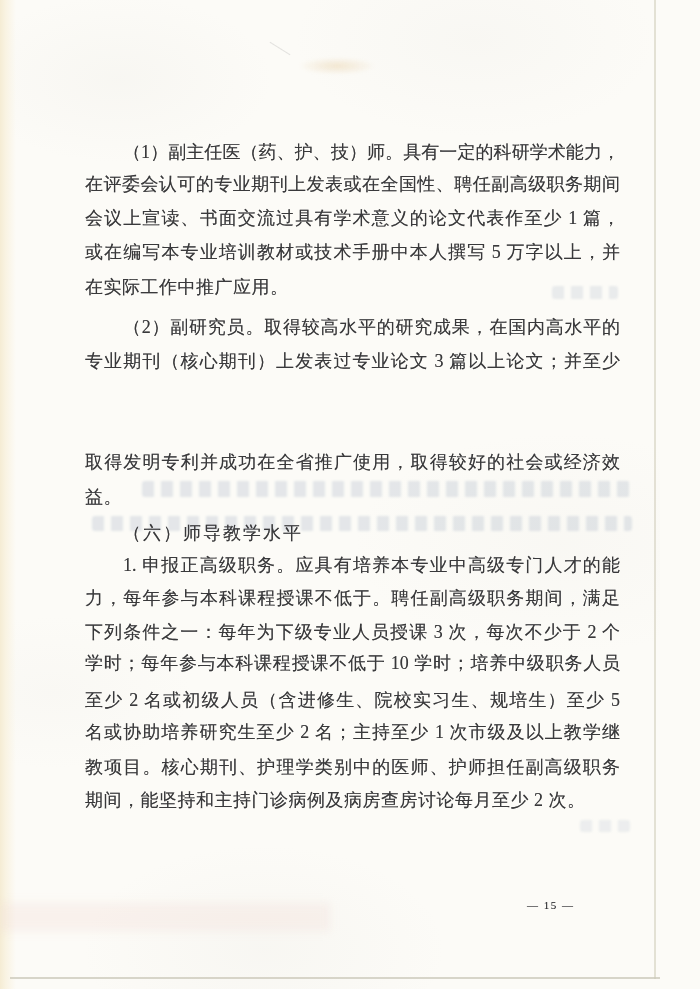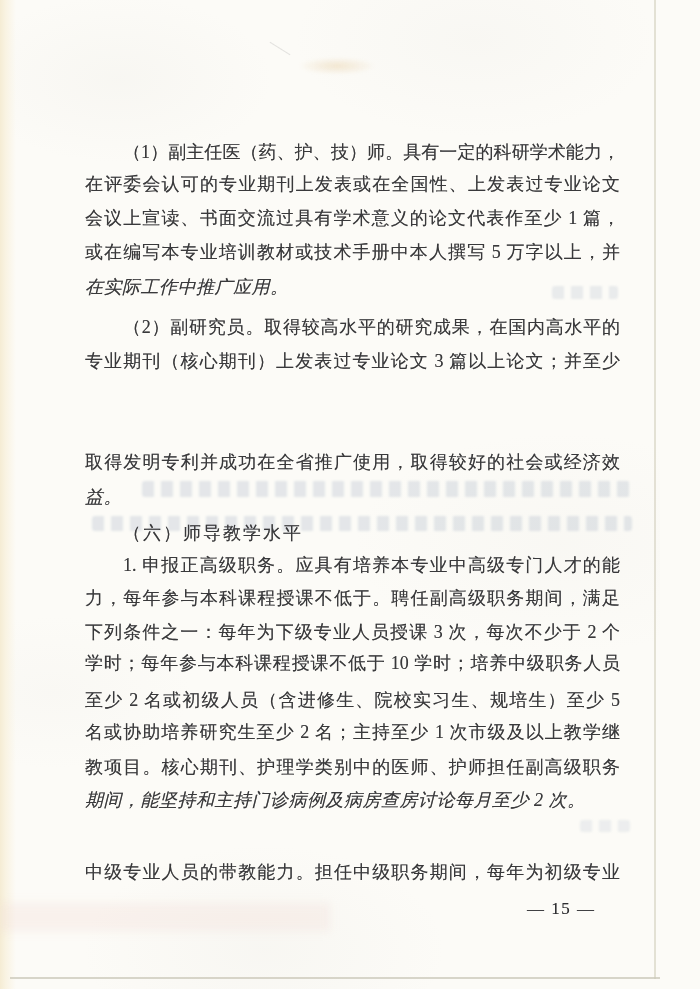--- a/index.html
+++ b/index.html
@@ -64,25 +64,25 @@
   .ghost-d{left:580px;top:820px;width:50px;height:12px;opacity:.6;}
   .textblock{position:absolute;inset:0;}
   .line{
     position:absolute;left:85px;width:535px;height:26px;line-height:26px;
     font-size:18px;color:var(--ink);
     text-align:justify;text-align-last:justify;
     box-sizing:border-box;white-space:normal;
     text-shadow:0 0 .5px rgba(57,57,59,.55);
   }
   .line.indent{padding-left:38px;}
-  .line.last{text-align-last:left;letter-spacing:.5px;font-style:italic;}
+  .line.last{text-align-last:left;letter-spacing:.5px;}
   .line.heading{text-align-last:left;letter-spacing:2px;}
   .page-number{
     position:absolute;left:527px;top:899px;
-    font-size:17px;letter-spacing:1.5px;color:#2e2e31;
+    font-size:11px;letter-spacing:1.5px;color:#2e2e31;
     text-shadow:0 0 .5px rgba(46,46,49,.5);
   }
 </style>
 </head>
 <body>
 
 <div class="page">
 
   <div class="left-strip"></div>
   <div class="right-line"></div>
@@ -91,39 +91,38 @@
   <div class="smudge"></div>
   <div class="scratch"></div>
 
   <div class="ghost ghost-c"></div>
   <div class="ghost ghost-a"></div>
   <div class="ghost ghost-b"></div>
   <div class="ghost ghost-d"></div>
 
   <div class="textblock">
     <div class="line indent" style="top:139px">（1）副主任医（药、护、技）师。具有一定的科研学术能力，</div>
-    <div class="line" style="top:171px">在评委会认可的专业期刊上发表或在全国性、上发表过专业论文</div>
+    <div class="line" style="top:171px">在评委会认可的专业期刊上发表或在全国性、聘任副高级职务期间</div>
     <div class="line" style="top:205px">会议上宣读、书面交流过具有学术意义的论文代表作至少 1 篇，</div>
     <div class="line" style="top:239px">或在编写本专业培训教材或技术手册中本人撰写 5 万字以上，并</div>
     <div class="line last" style="top:274px">在实际工作中推广应用。</div>
 
     <div class="line indent" style="top:314px">（2）副研究员。取得较高水平的研究成果，在国内高水平的</div>
     <div class="line" style="top:348px">专业期刊（核心期刊）上发表过专业论文 3 篇以上论文；并至少</div>
     <div class="line" style="top:449px">取得发明专利并成功在全省推广使用，取得较好的社会或经济效</div>
     <div class="line last" style="top:484px">益。</div>
 
     <div class="line indent heading" style="top:520px">（六）师导教学水平</div>
 
     <div class="line indent" style="top:552px">1. 申报正高级职务。应具有培养本专业中高级专门人才的能</div>
     <div class="line" style="top:585px">力，每年参与本科课程授课不低于。聘任副高级职务期间，满足</div>
     <div class="line" style="top:619px">下列条件之一：每年为下级专业人员授课 3 次，每次不少于 2 个</div>
     <div class="line" style="top:650px">学时；每年参与本科课程授课不低于 10 学时；培养中级职务人员</div>
     <div class="line" style="top:687px">至少 2 名或初级人员（含进修生、院校实习生、规培生）至少 5</div>
     <div class="line" style="top:719px">名或协助培养研究生至少 2 名；主持至少 1 次市级及以上教学继</div>
     <div class="line" style="top:754px">教项目。核心期刊、护理学类别中的医师、护师担任副高级职务</div>
     <div class="line last" style="top:787px">期间，能坚持和主持门诊病例及病房查房讨论每月至少 2 次。</div>
 
-    <div class="line" style="top:859px">中级专业人员的带教能力。担任中级职务期间，每年为初级专业</div>
   </div>
 
   <div class="page-number">— 15 —</div>
 
 </div>
 
 </body></html>

